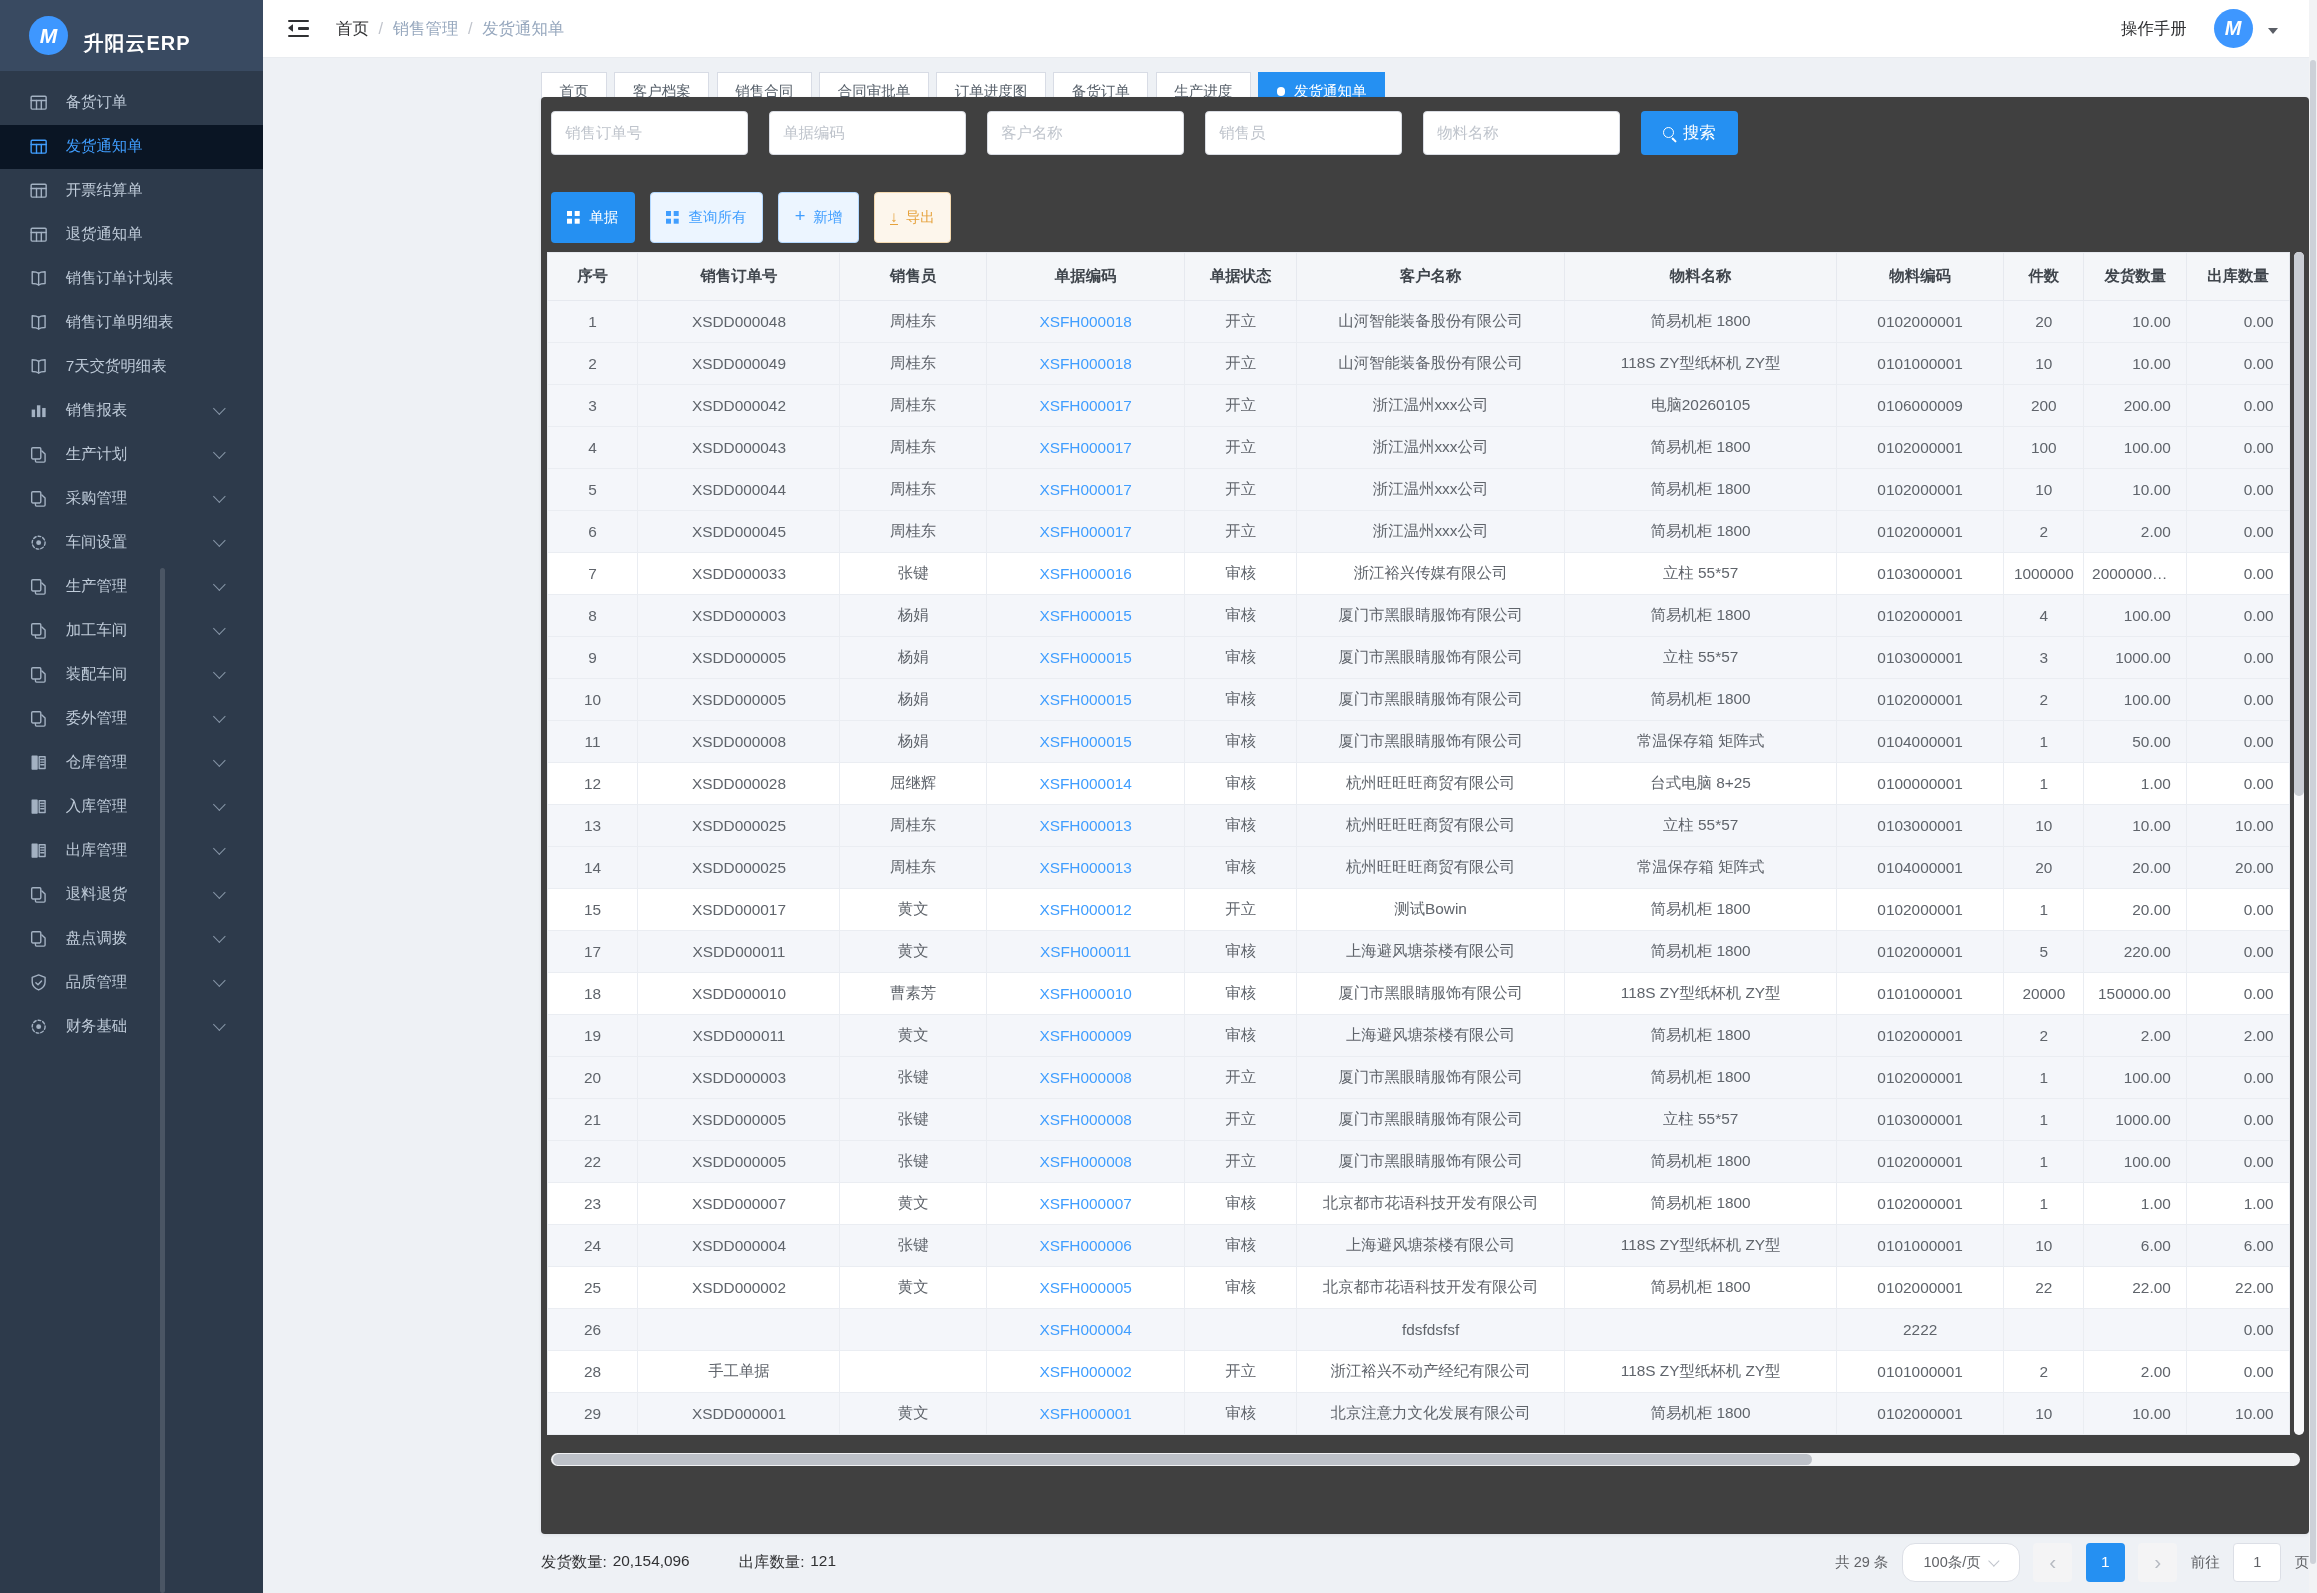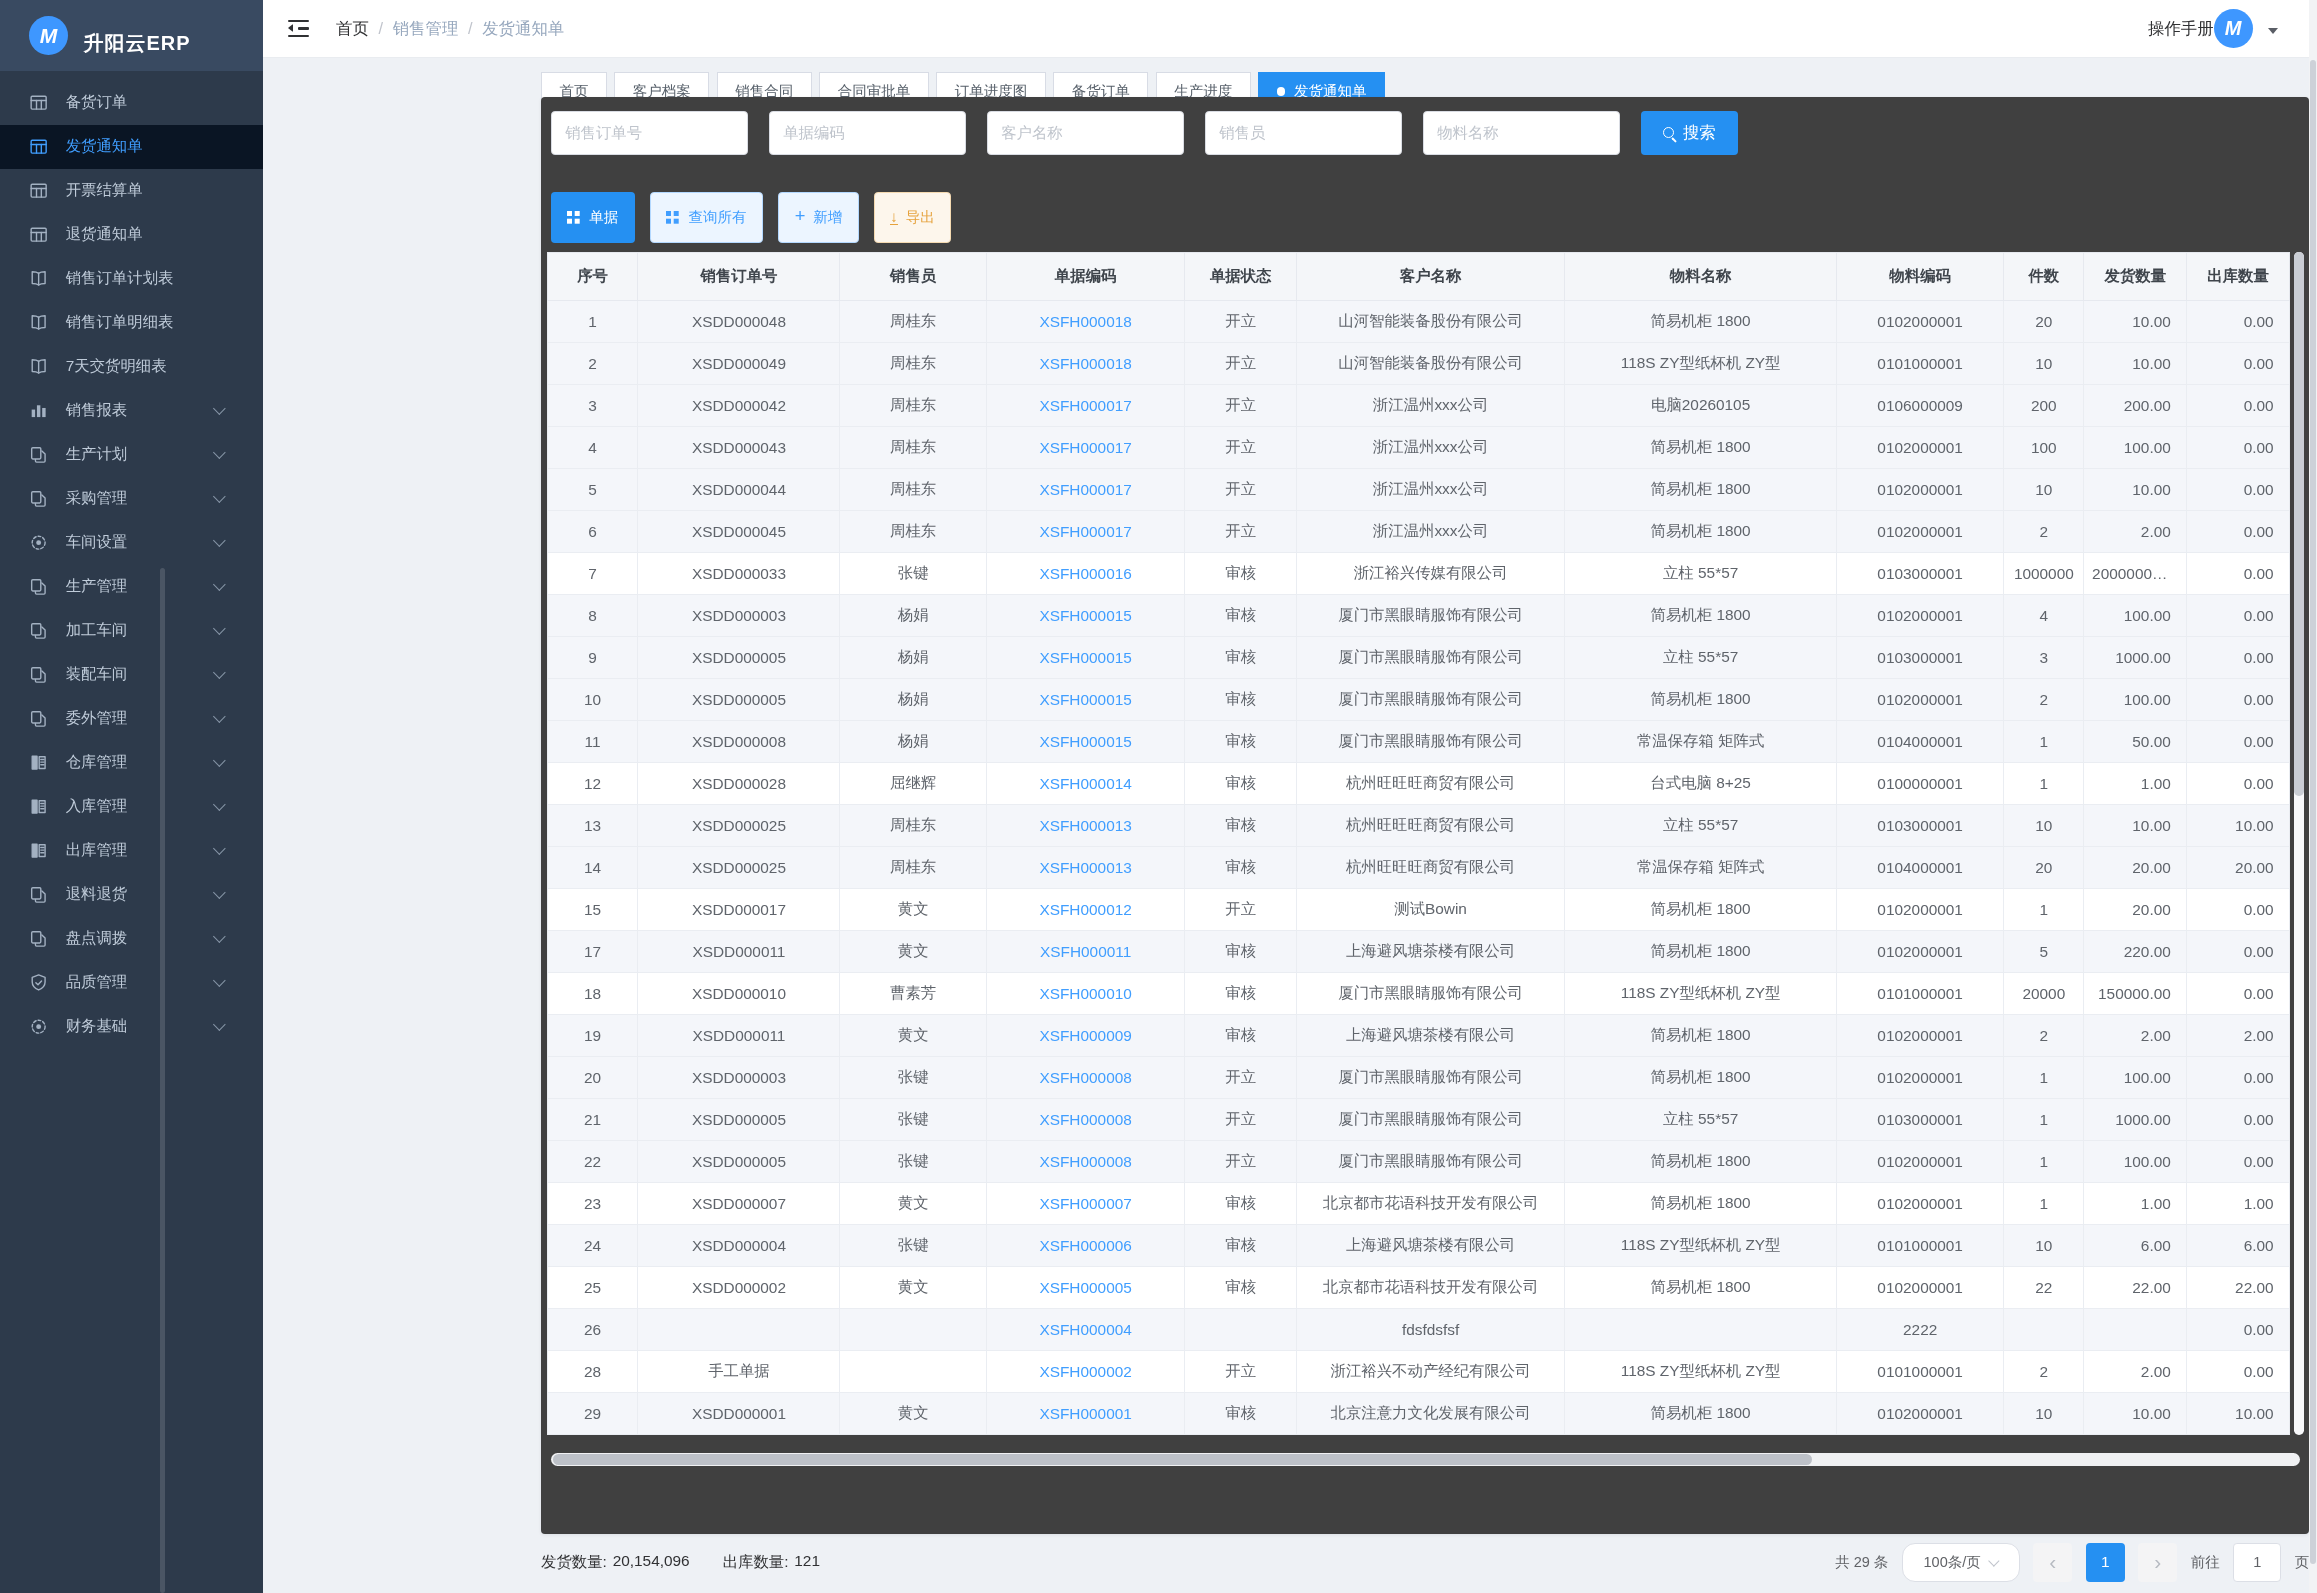--- a/index.html
+++ b/index.html
@@ -35,21 +35,21 @@
   .fold-icon .b1 { top:0; width:21px; }
   .fold-icon .b3 { bottom:0; width:21px; }
   .fold-icon .b2 { top:7.3px; width:10.6px; right:0; left:auto; }
   .fold-icon .tri { top:4.2px; width:0; height:0; background:none; border-top:4.4px solid transparent;
     border-bottom:4.4px solid transparent; border-right:5.8px solid #303133; }
   .crumbs { display:flex; align-items:center; font-size:16.4px; }
   .crumb-home { color:#303133; }
   .crumb { color:#97a8be; }
   .crumb-sep { color:#c0c4cc; margin:0 9.7px; }
   .top-right { margin-left:auto; display:flex; align-items:center; }
-  .help-link { font-size:16.4px; color:#303133; cursor:pointer; }
+  .help-link { font-size:16.4px; color:#303133; margin-right:27px; cursor:pointer; }
   .avatar { width:39px; height:39px; border-radius:50%; background:#3e97ff; color:#fff;
     display:flex; align-items:center; justify-content:center; font-weight:bold; font-style:italic;
     font-size:20px; cursor:pointer; }
   .avatar-caret { width:0; height:0; border-left:5.8px solid transparent; border-right:5.8px solid transparent;
     border-top:6.8px solid #5a5e66; margin-left:15.4px; margin-top:5.8px; cursor:pointer; }
 
   
   .tabs { position:absolute; left:278px; right:7.7px; top:72px; height:39px; display:flex; gap:7.7px;
     z-index:1; overflow:hidden; }
   .tab { height:39px; background:#fff; border:1px solid #d8dce5; color:#57606a; font-size:14.5px;
@@ -108,21 +108,21 @@
   .mat-blue { color:#409eff; }
 
   .vscroll { position:absolute; right:0; top:0; bottom:0; width:9.7px; background:#f7f8fa; border-radius:4.8px; }
   .vscroll .thumb { position:absolute; top:0; left:0; right:0; height:46%; background:#c9cdd4; border-radius:4.8px; }
 
   .hscroll { margin:17.4px 3.9px 0 3.9px; height:13.5px; background:#f0f1f3; border-radius:6.8px; position:relative; }
   .hscroll .thumb { position:absolute; left:1.9px; top:1px; bottom:1px; width:72%; background:#bdc1c8; border-radius:5.8px; }
 
   
   .footer { position:absolute; left:278px; right:7.7px; bottom:7.7px; height:46px; display:flex; align-items:center; }
-  .totals { font-size:15.4px; color:#303133; display:flex; gap:33px; }
+  .totals { font-size:15.4px; color:#303133; display:flex; gap:49px; }
   .totals .t-item { display:flex; gap:5.8px; }
   .pager { margin-left:auto; display:flex; align-items:center; font-size:14.5px; color:#606266; gap:13.5px; }
   .psel { width:118px; height:39px; border:1px solid #dcdfe6; border-radius:13px; background:#fff;
     display:flex; align-items:center; justify-content:center; gap:9.7px; color:#606266; cursor:pointer; }
   .sel-caret { width:7.7px; height:7.7px; border-right:1.4px solid #c0c4cc; border-bottom:1.4px solid #c0c4cc;
     transform:rotate(45deg); margin-top:-3.9px; }
   .pbtn { width:39px; height:39px; border-radius:3.9px; background:#f4f4f5; color:#b6bac1; font-size:21px;
     display:flex; align-items:center; justify-content:center; cursor:pointer; }
   .pcur { width:39px; height:39px; border-radius:3.9px; background:#2590f2; color:#fff; font-size:15.4px;
     display:flex; align-items:center; justify-content:center; cursor:pointer; }

